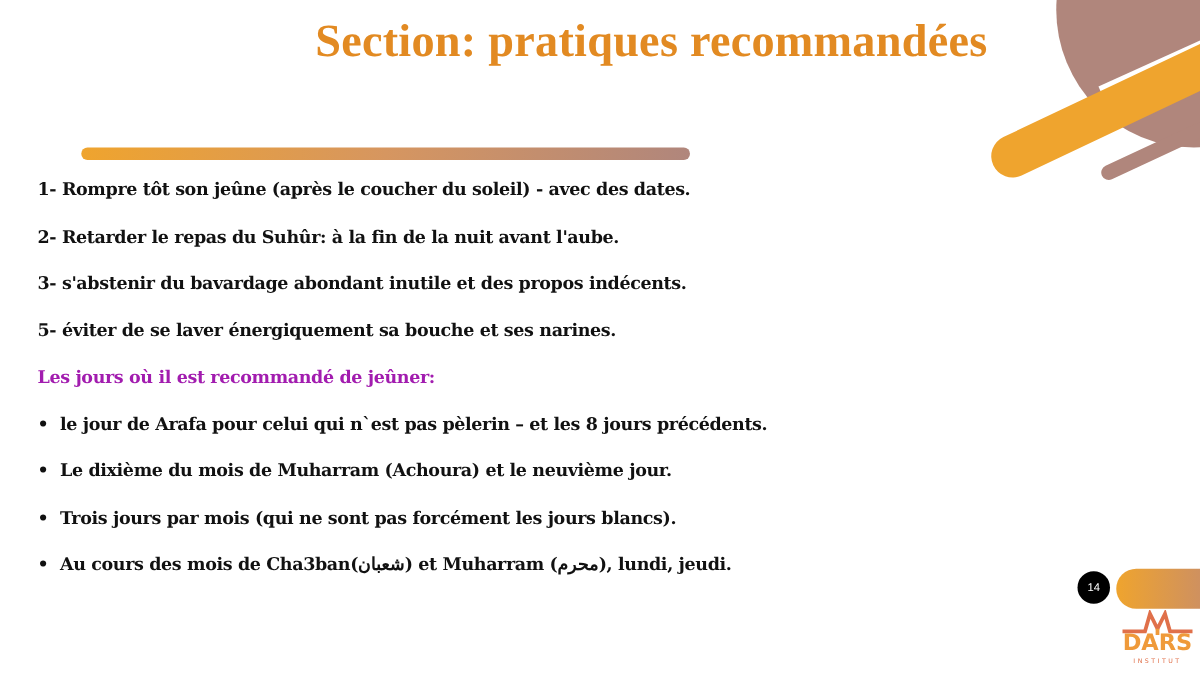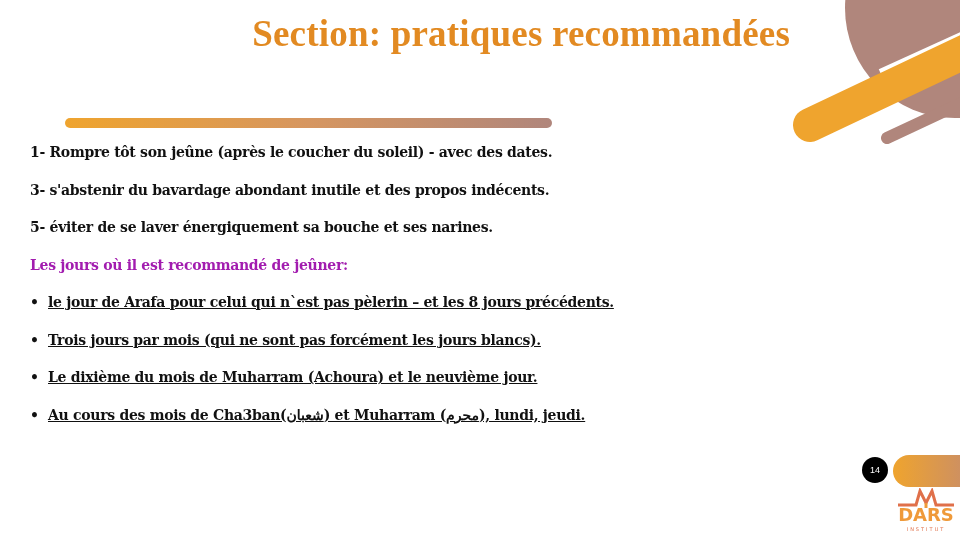--- a/index.html
+++ b/index.html
@@ -23,21 +23,21 @@
     .content {
       position: absolute; left: 30px; top: 134px; width: 920px;
     }
     .line {
       font-family: "DejaVu Serif", serif; font-weight: bold;
       font-size: 14px; line-height: 37.5px; color: #111111;
       white-space: nowrap; letter-spacing: -0.3px;
     }
     .line.subhead { color: #a21caf; }
     .accent-blue { color: #1aa3dd; }
-    .bullet-line { padding-left: 0px; text-decoration: underline; }
+    .bullet-line { padding-left: 0px; }
     .bullet { display: inline-block; width: 18px; text-align: left; }
     .page-num {
       position: absolute; left: 862px; top: 457px; width: 26px; height: 26px;
       border-radius: 50%; background: #000000; color: #fff;
       font-family: "Liberation Sans", sans-serif; font-size: 9px;
       display: flex; align-items: center; justify-content: center;
     }
     .page-pill {
       position: absolute; left: 893px; top: 455px; width: 90px; height: 32px;
       border-radius: 16px;
@@ -65,26 +65,27 @@
   <line x1="887" y1="138" x2="990" y2="90" stroke="#b0867c" stroke-width="12" stroke-linecap="round"></line>
 </svg>
 
 <div class="title">
   <div>Section: pratiques recommandées</div>
 </div>
 <div class="title-bar"></div>
 
 <div class="content">
   <div class="line">1- Rompre tôt son jeûne (après le coucher du soleil) - avec des dates.</div>
+  <div class="line">2- Retarder le repas du Suhûr: à la fin de la nuit avant l'aube.</div>
   <div class="line">3- s'abstenir du bavardage abondant inutile et des propos indécents.</div>
   <div class="line">5- éviter de se laver énergiquement sa bouche et ses narines.</div>
   <div class="line subhead">Les jours où il est recommandé de jeûner:</div>
   <div class="line bullet-line"><span class="bullet">•</span><span>le jour de Arafa pour celui qui n`est pas pèlerin – et les 8 jours précédents.</span></div>
+  <div class="line bullet-line"><span class="bullet">•</span><span>Le dixième du mois de Muharram (Achoura) et le neuvième jour.</span></div>
   <div class="line bullet-line"><span class="bullet">•</span><span>Trois jours par mois (qui ne sont pas forcément les jours blancs).</span></div>
-  <div class="line bullet-line"><span class="bullet">•</span><span>Le dixième du mois de Muharram (Achoura) et le neuvième jour.</span></div>
   <div class="line bullet-line"><span class="bullet">•</span><span>Au cours des mois de Cha3ban(شعبان) et Muharram (محرم), lundi, jeudi.</span></div>
 </div>
 
 <div class="page-pill"></div>
 <div class="page-num">14</div>
 
 <div class="logo">
   <svg width="60" height="20" viewBox="0 0 60 20" style="position:absolute;left:0;top:0">
     <polyline points="2,17 20,17 24,3 30,15 36,3 40,17 58,17" fill="none" stroke="#e0704a" stroke-width="3"></polyline>
     <line x1="30" y1="15" x2="30" y2="20" stroke="#ef9a3a" stroke-width="3"></line>

